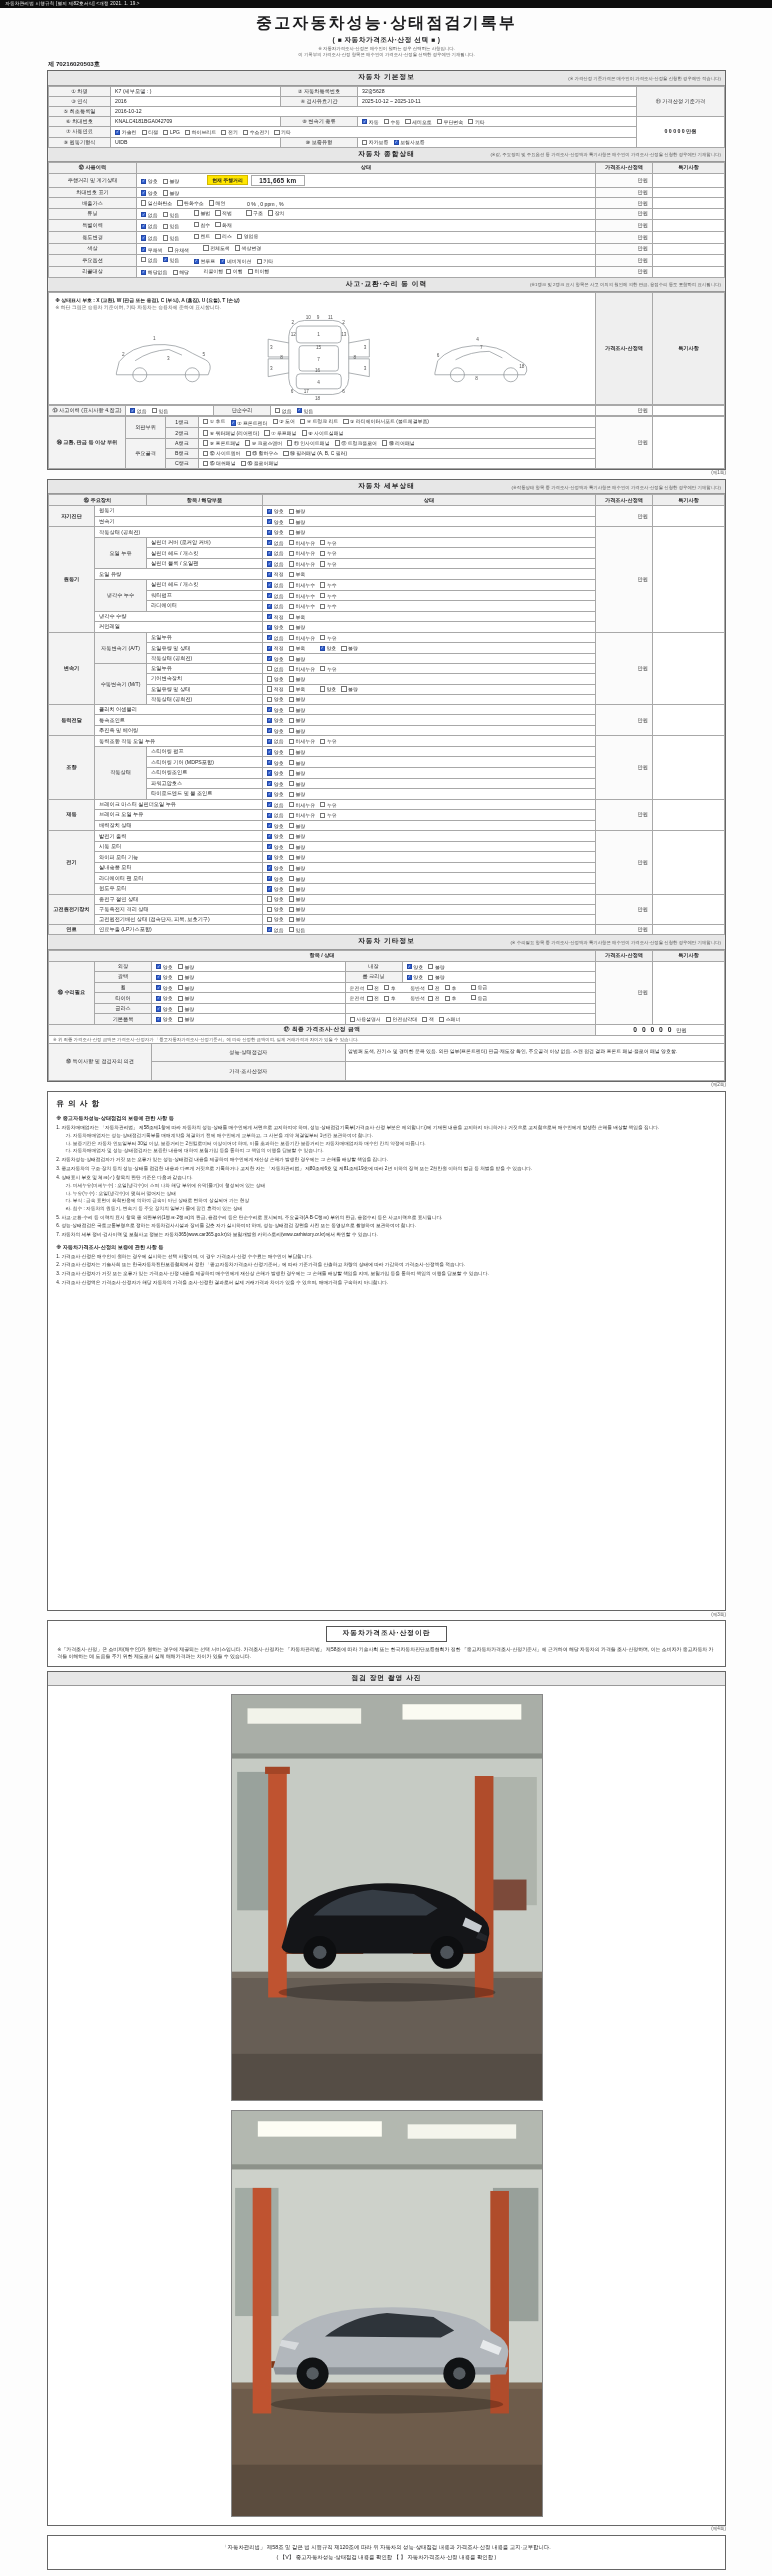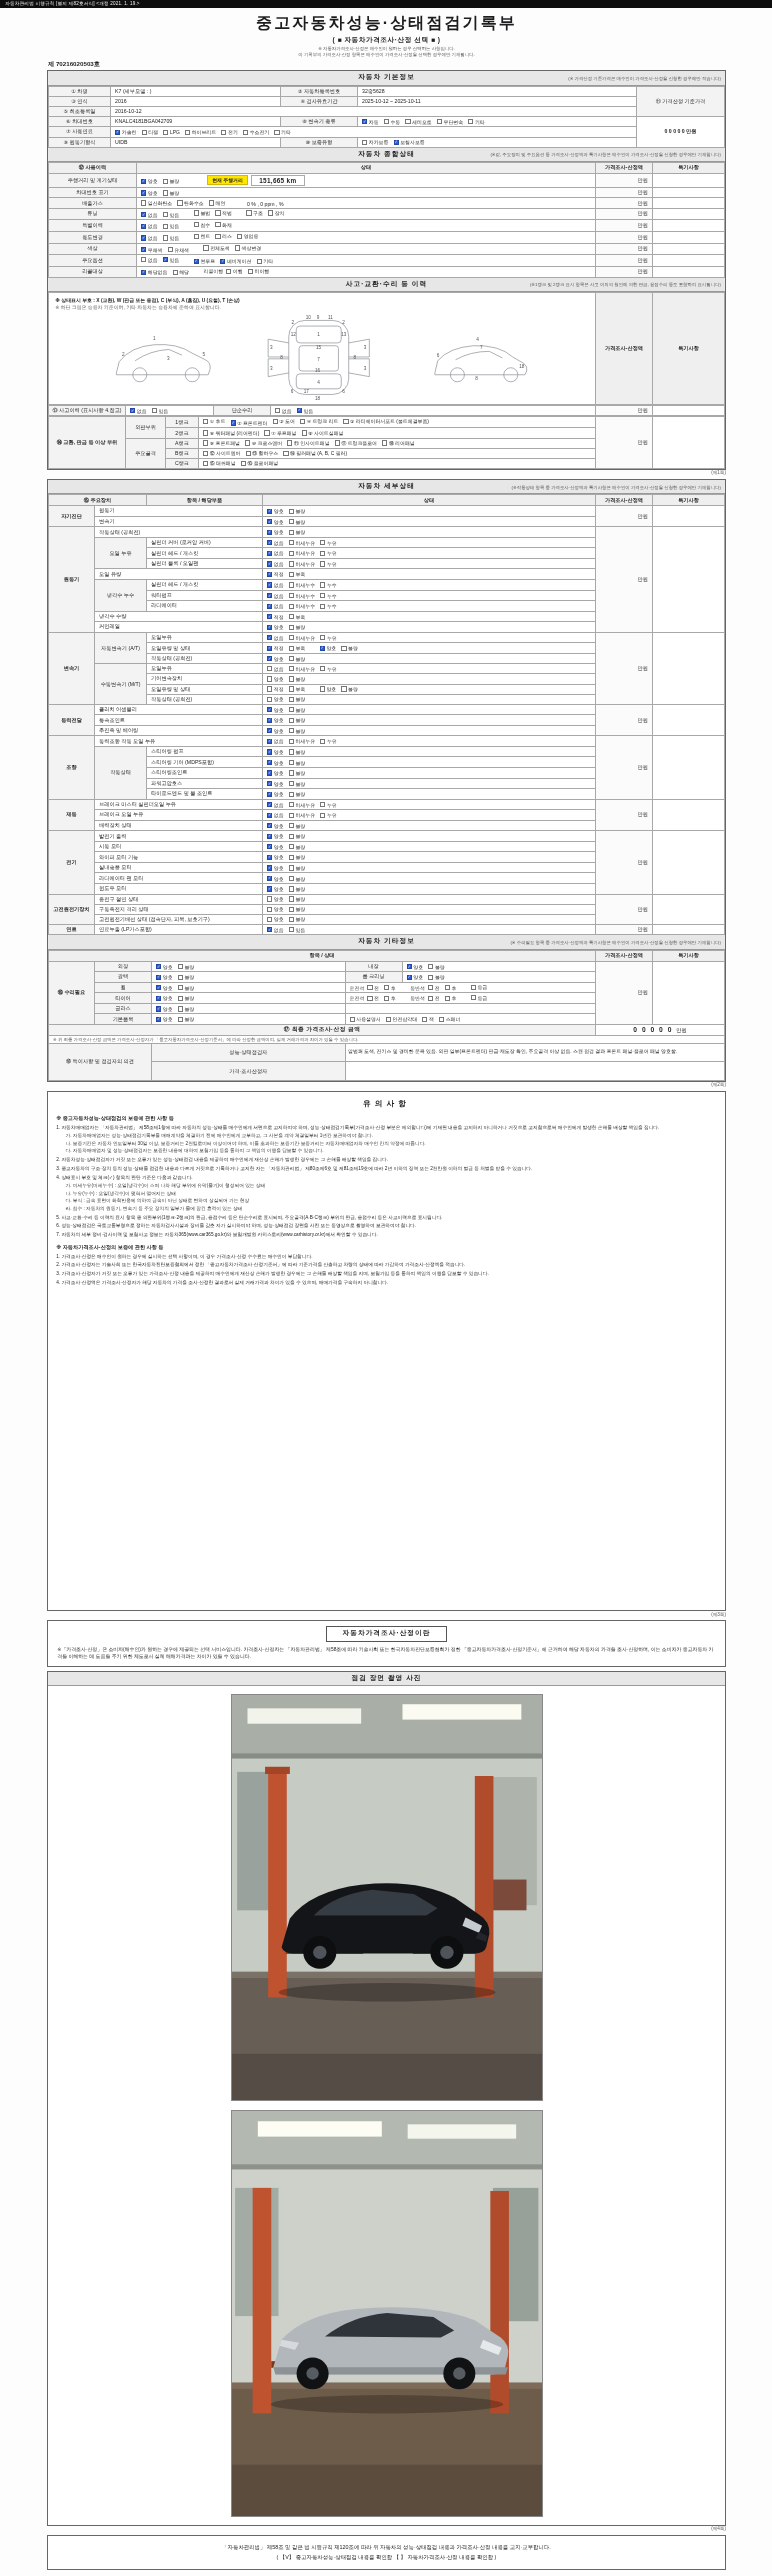--- a/index.html
+++ b/index.html
@@ -42,21 +42,21 @@
 .cardiag{display:block;margin:2.1px auto 0;width:453px;height:89px}
 .parts{text-align:left;padding-left:4.1px}
 .exlab{font-weight:bold}
 .finlab{text-align:center;font-weight:bold;font-size:5.7px;background:#f3f3f3;letter-spacing:0.5px}
 .finval{text-align:center;font-weight:bold;font-size:6.7px;letter-spacing:1.5px}
 .finunit{font-size:5.2px;font-weight:normal;letter-spacing:0}
 .finnote{font-size:4.4px;color:#555;text-align:left;padding-left:4.1px}
 .remtext{text-align:left;font-size:4.9px;height:18.5px;line-height:1.4}
 .pagemark{width:679px;margin:0.5px auto 3.6px;text-align:right;font-size:4.6px;color:#555}
 .notices{min-height:520px;padding:5.2px 8.2px}
-.ntitle{text-align:center;font-size:7.7px;font-weight:bold;letter-spacing:4.1px;margin:2.1px 0 5.2px}
+.ntitle{text-align:left;font-size:7.7px;font-weight:bold;letter-spacing:4.1px;margin:2.1px 0 5.2px}
 .nhead{font-weight:bold;margin:5.2px 0 2.1px;font-size:5.2px}
 .ni{font-size:4.7px;line-height:1.55;margin:1.5px 0;color:#222}
 .nsub{font-size:4.7px;line-height:1.5;margin:0.5px 0 0.5px 9.3px;color:#333}
 .appr{border:0.8px solid #666;background:#fff;margin:0 0 3.6px;padding:5.2px 9.3px;text-align:center}
 .appr-title{display:inline-block;border:0.5px solid #555;padding:2.1px 15.5px;font-weight:bold;font-size:6.7px;letter-spacing:1px;margin-bottom:4.1px}
 .appr-body{font-size:4.9px;text-align:left;line-height:1.6;color:#222}
 .photos-body{padding:8.2px 0;display:flex;flex-direction:column;align-items:center;gap:8.2px;background:#fff}
 .photo-frame{border:0.5px solid #888;line-height:0}
 .photo{display:block;width:310px;height:405px}
 .sig{border:0.8px solid #666;background:#fff;margin-top:0}

